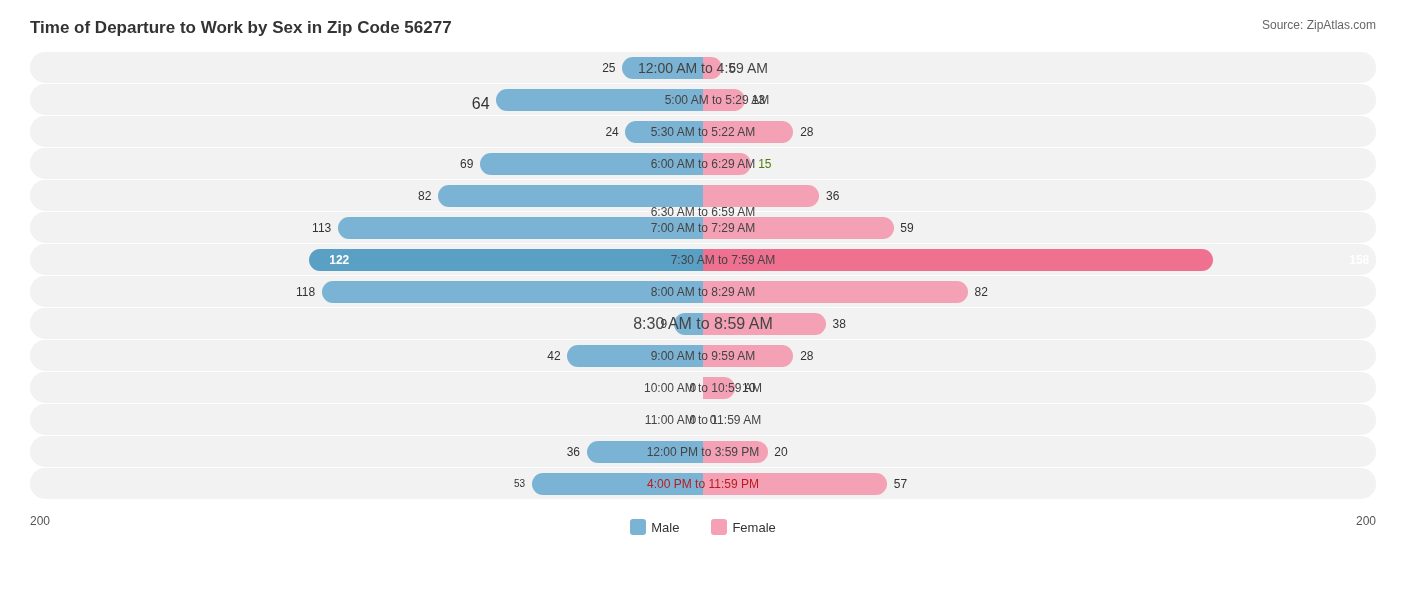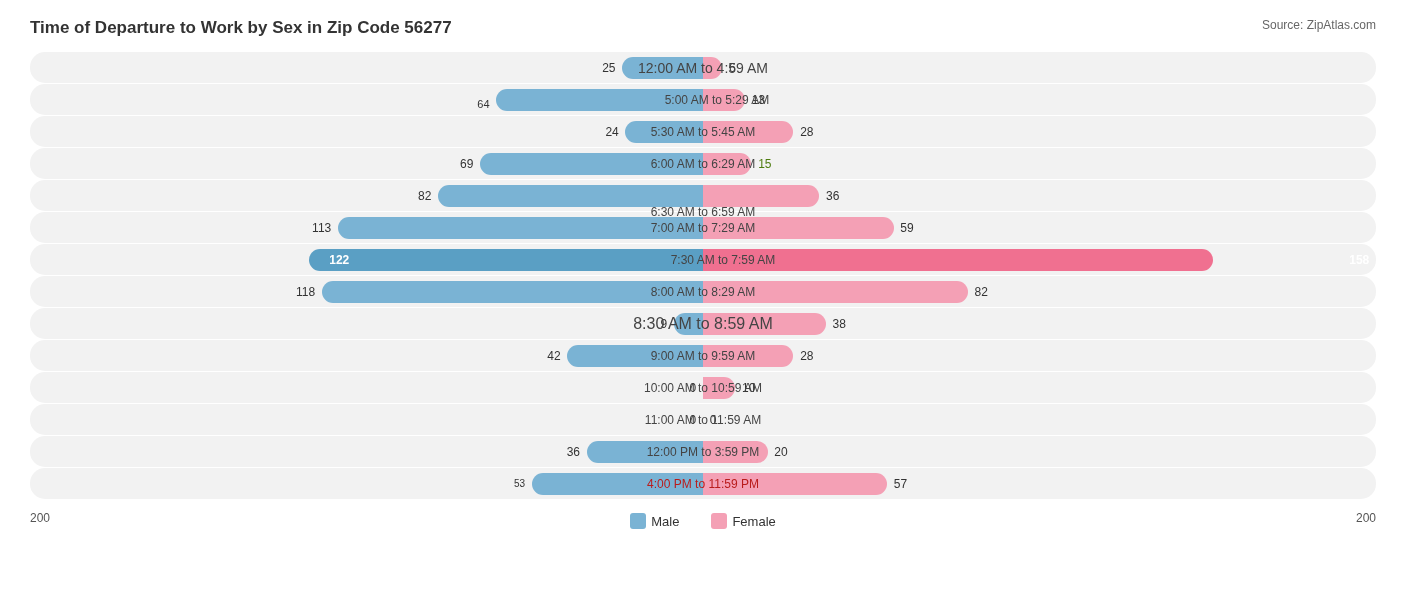--- a/index.html
+++ b/index.html
@@ -38,21 +38,21 @@
     }
     .axis-label {
       font-size: 12px;
       color: #555;
     }
     .legend {
       display: flex;
       align-items: flex-end;
       justify-content: center;
       gap: 32px;
-      margin-top: 6px;
+      margin-top: 12px;
     }
     .legend-item {
       display: flex;
       align-items: center;
       gap: 5px;
       font-size: 13px;
       color: #333;
     }
     .legend-box-blue {
       width: 16px;
@@ -104,30 +104,30 @@
           <span style="position: absolute; right: 56.5%; font-size: 12px; color: rgb(51, 51, 51); white-space: nowrap;">25</span>
           <span style="position: absolute; left: 51.94%; font-size: 12px; color: rgb(51, 51, 51); white-space: nowrap;">6</span>
         </div>
       </div>
       <div class="single-row">
         <div class="bg-stripe"></div>
         <div class="content-layer" style="position: relative;">
           <div style="position: absolute; right: 50%; width: 15.36%; height: 22px; background: rgb(122, 179, 212); border-radius: 11px 0px 0px 11px;"></div>
           <div style="position: absolute; left: 50%; width: 3.12%; height: 22px; background: rgb(244, 160, 181); border-radius: 0px 11px 11px 0px;"></div>
           <span style="position: absolute; left: 50%; transform: translateX(-50%); font-size: 12px; color: rgb(68, 68, 68); white-space: nowrap; z-index: 5; padding-left: 28px;">5:00 AM to 5:29 AM</span>
-          <span style="position: absolute; right: 65.86%; font-size: 11px; color: rgb(51, 51, 51); white-space: nowrap; margin-top: 8px;">64</span>
+          <span style="position: absolute; right: 65.86%; font-size: 16px; color: rgb(51, 51, 51); white-space: nowrap; margin-top: 8px;">64</span>
           <span style="position: absolute; left: 53.62%; font-size: 12px; color: rgb(51, 51, 51); white-space: nowrap;">13</span>
         </div>
       </div>
       <div class="single-row">
         <div class="bg-stripe"></div>
         <div class="content-layer" style="position: relative;">
           <div style="position: absolute; right: 50%; width: 5.76%; height: 22px; background: rgb(122, 179, 212); border-radius: 11px 0px 0px 11px;"></div>
           <div style="position: absolute; left: 50%; width: 6.72%; height: 22px; background: rgb(244, 160, 181); border-radius: 0px 11px 11px 0px;"></div>
-          <span style="position: absolute; left: 50%; transform: translateX(-50%); font-size: 12px; color: rgb(68, 68, 68); white-space: nowrap; z-index: 5;">5:30 AM to 5:45 AM</span>
+          <span style="position: absolute; left: 50%; transform: translateX(-50%); font-size: 12px; color: rgb(68, 68, 68); white-space: nowrap; z-index: 5;">5:30 AM to 5:22 AM</span>
           <span style="position: absolute; right: 56.26%; font-size: 12px; color: rgb(51, 51, 51); white-space: nowrap;">24</span>
           <span style="position: absolute; left: 57.22%; font-size: 12px; color: rgb(51, 51, 51); white-space: nowrap;">28</span>
         </div>
       </div>
       <div class="single-row">
         <div class="bg-stripe"></div>
         <div class="content-layer" style="position: relative;">
           <div style="position: absolute; right: 50%; width: 16.56%; height: 22px; background: rgb(122, 179, 212); border-radius: 11px 0px 0px 11px;"></div>
           <div style="position: absolute; left: 50%; width: 3.6%; height: 22px; background: rgb(244, 160, 181); border-radius: 0px 11px 11px 0px;"></div>
           <span style="position: absolute; left: 50%; transform: translateX(-50%); font-size: 12px; color: rgb(68, 68, 68); white-space: nowrap; z-index: 5;">6:00 AM to 6:29 AM</span>

